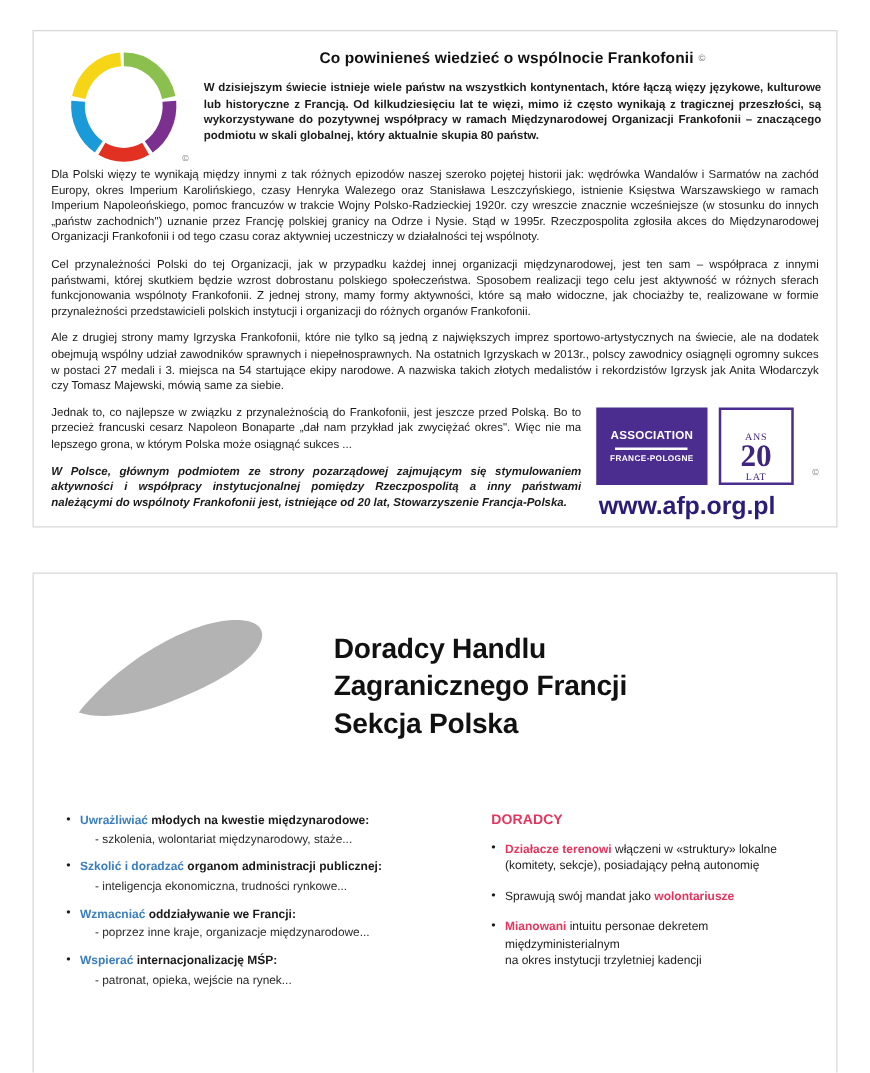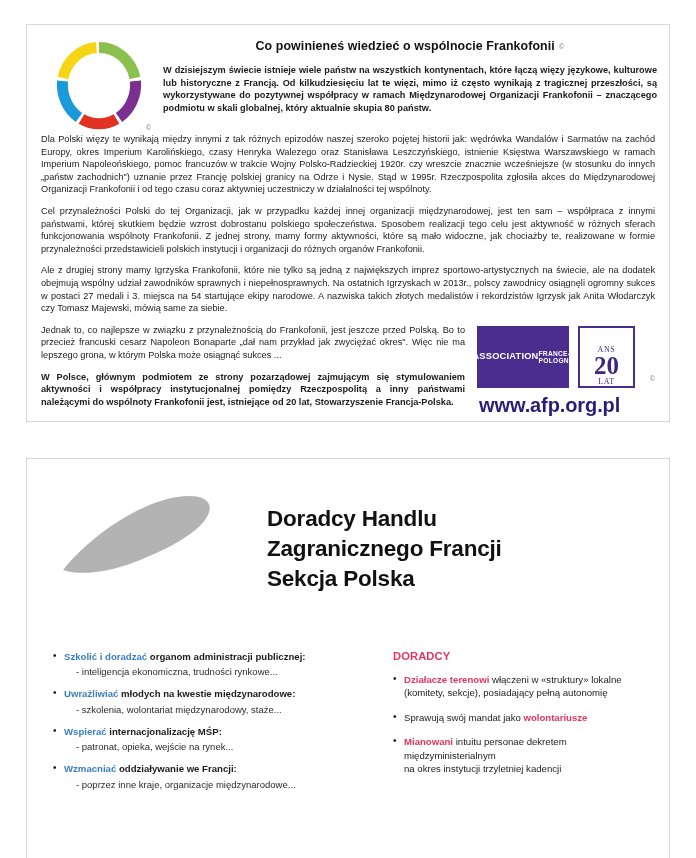--- a/index.html
+++ b/index.html
@@ -90,41 +90,41 @@
   }
 
   p.body {
     font-size: 9.2px;
     line-height: 12.6px;
     text-align: justify;
     margin: 0 0 9px 0;
     color: #1b1b1b;
   }
   p.body.lead { font-weight: bold; }
-  p.body.closing { font-weight: bold; }
+  p.body.closing { font-weight: bold; font-style: italic; }
   .article-body { padding: 0 2px; }
   .wrap-logo-block {
     float: right;
     width: 178px;
     margin: 2px 0 2px 12px;
     shape-outside: margin-box;
   }
 
   
   .afp-row {
     display: flex;
     align-items: stretch;
     gap: 9px;
     height: 62px;
   }
   .afp-box {
     background: #4b2d8f;
     width: 92px;
     display: flex;
-    flex-direction: row;
+    flex-direction: column;
     justify-content: center;
     align-items: center;
     padding: 2px 3px;
     box-sizing: border-box;
   }
   .afp-assoc {
     color: #ffffff;
     font-size: 9.3px;
     font-weight: bold;
     letter-spacing: .2px;
@@ -334,34 +334,34 @@
         <div>Zagranicznego Francji</div>
         <div>Sekcja Polska</div>
       </div>
     </div>
 
     <div class="cce-cols">
 
       <div class="col col-left">
         <ul class="bullets">
           <li>
+            <span class="hl-blue">Uwrażliwiać</span><span class="strong-dark"> młodych na kwestie międzynarodowe:</span>
+            <span class="sub">- szkolenia, wolontariat międzynarodowy, staże...</span>
+          </li>
+          <li>
             <span class="hl-blue">Szkolić i doradzać</span><span class="strong-dark"> organom administracji publicznej:</span>
             <span class="sub">- inteligencja ekonomiczna, trudności rynkowe...</span>
           </li>
           <li>
-            <span class="hl-blue">Uwrażliwiać</span><span class="strong-dark"> młodych na kwestie międzynarodowe:</span>
-            <span class="sub">- szkolenia, wolontariat międzynarodowy, staże...</span>
+            <span class="hl-blue">Wzmacniać</span><span class="strong-dark"> oddziaływanie we Francji:</span>
+            <span class="sub">- poprzez inne kraje, organizacje międzynarodowe...</span>
           </li>
           <li>
             <span class="hl-blue">Wspierać</span><span class="strong-dark"> internacjonalizację MŚP:</span>
             <span class="sub">- patronat, opieka, wejście na rynek...</span>
-          </li>
-          <li>
-            <span class="hl-blue">Wzmacniać</span><span class="strong-dark"> oddziaływanie we Francji:</span>
-            <span class="sub">- poprzez inne kraje, organizacje międzynarodowe...</span>
           </li>
         </ul>
       </div>
 
       <div class="col col-right">
         <div class="col-head">DORADCY</div>
         <ul class="bullets">
           <li>
             <span class="hl-red">Działacze terenowi</span><span> włączeni w «struktury» lokalne</span>
             <span class="cont">(komitety, sekcje), posiadający pełną autonomię</span>

